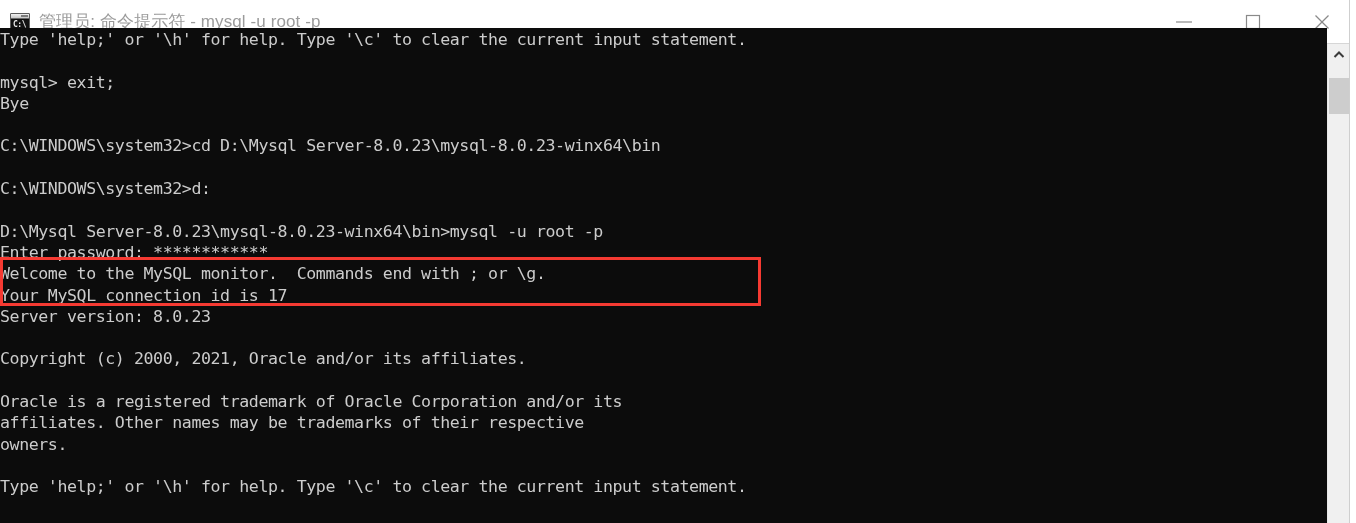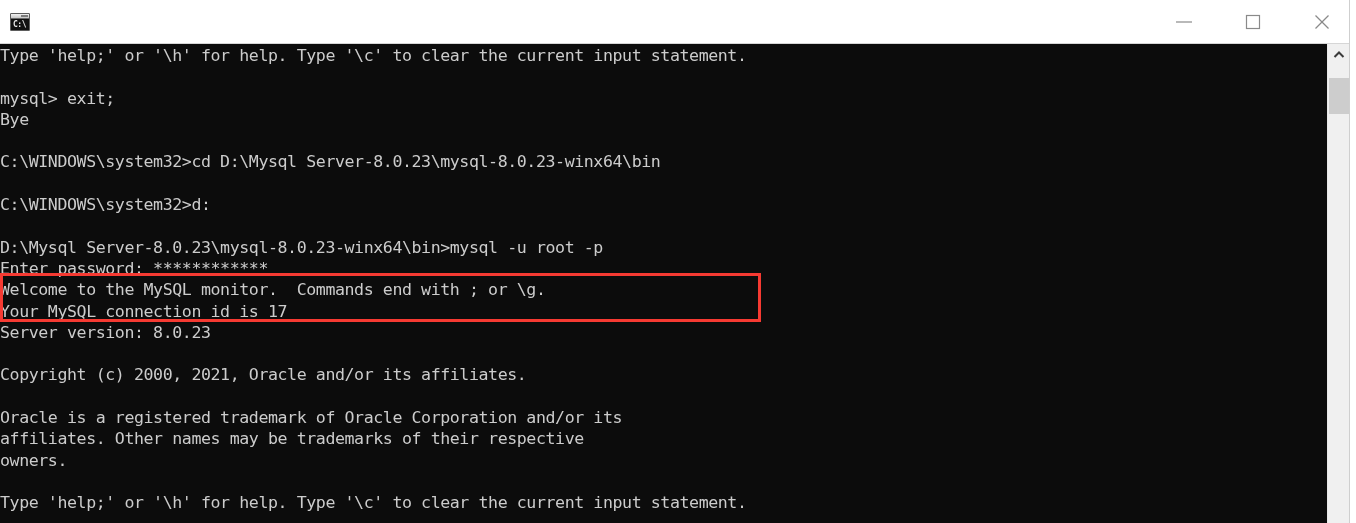--- a/index.html
+++ b/index.html
@@ -102,21 +102,21 @@
     align-items: center;
     justify-content: center;
     background: transparent;
   }
   .win-btn svg { display: block; }
 
   
   .console {
     position: absolute;
     left: 0;
-    top: 44px;
+    top: 28px;
     width: 1327px;
     height: 479px;
     background: #0c0c0c;
     overflow: hidden;
   }
   .console-text {
     position: absolute;
     left: 0;
     top: 1px;
     margin: 0;
@@ -185,20 +185,21 @@
 <body>
 
 <div class="window">
 
   <div class="titlebar">
     <div class="titlebar-left">
       <div class="cmd-icon">
         <div class="icon-bar"></div>
         <div class="icon-prompt">C:\</div>
       </div>
+      <span class="title-text">管理员: 命令提示符 - mysql  -u root -p</span>
     </div>
 
     <div class="titlebar-spacer"></div>
 
     <div class="win-buttons">
       <div class="win-btn">
         <svg width="22" height="12" viewBox="0 0 22 12" aria-hidden="true">
           <line x1="3" y1="6" x2="19" y2="6" stroke="#8a8a8a" stroke-width="1.2"></line>
         </svg>
       </div>

